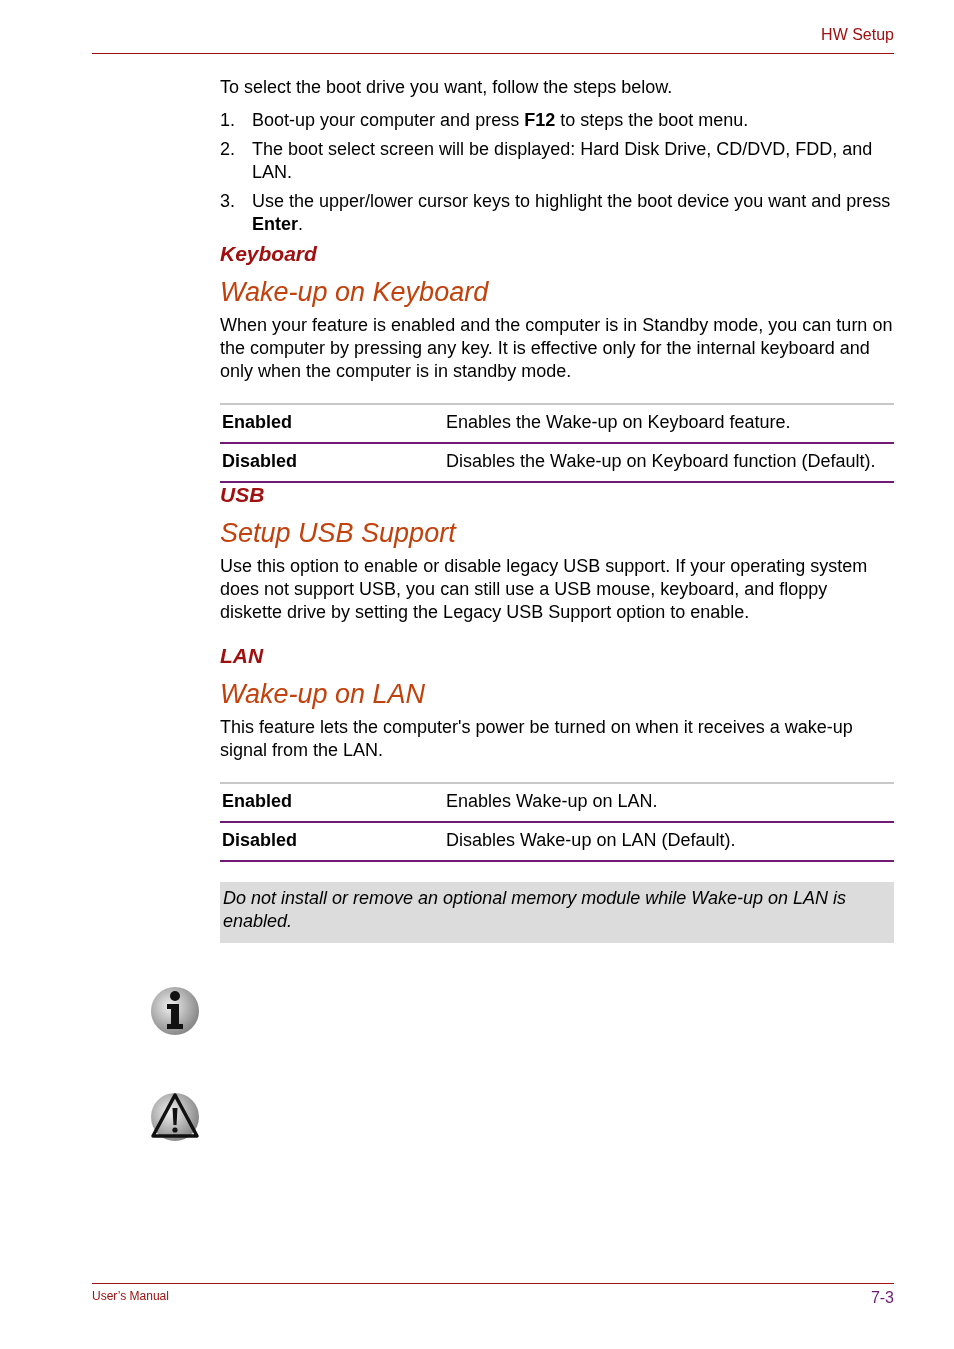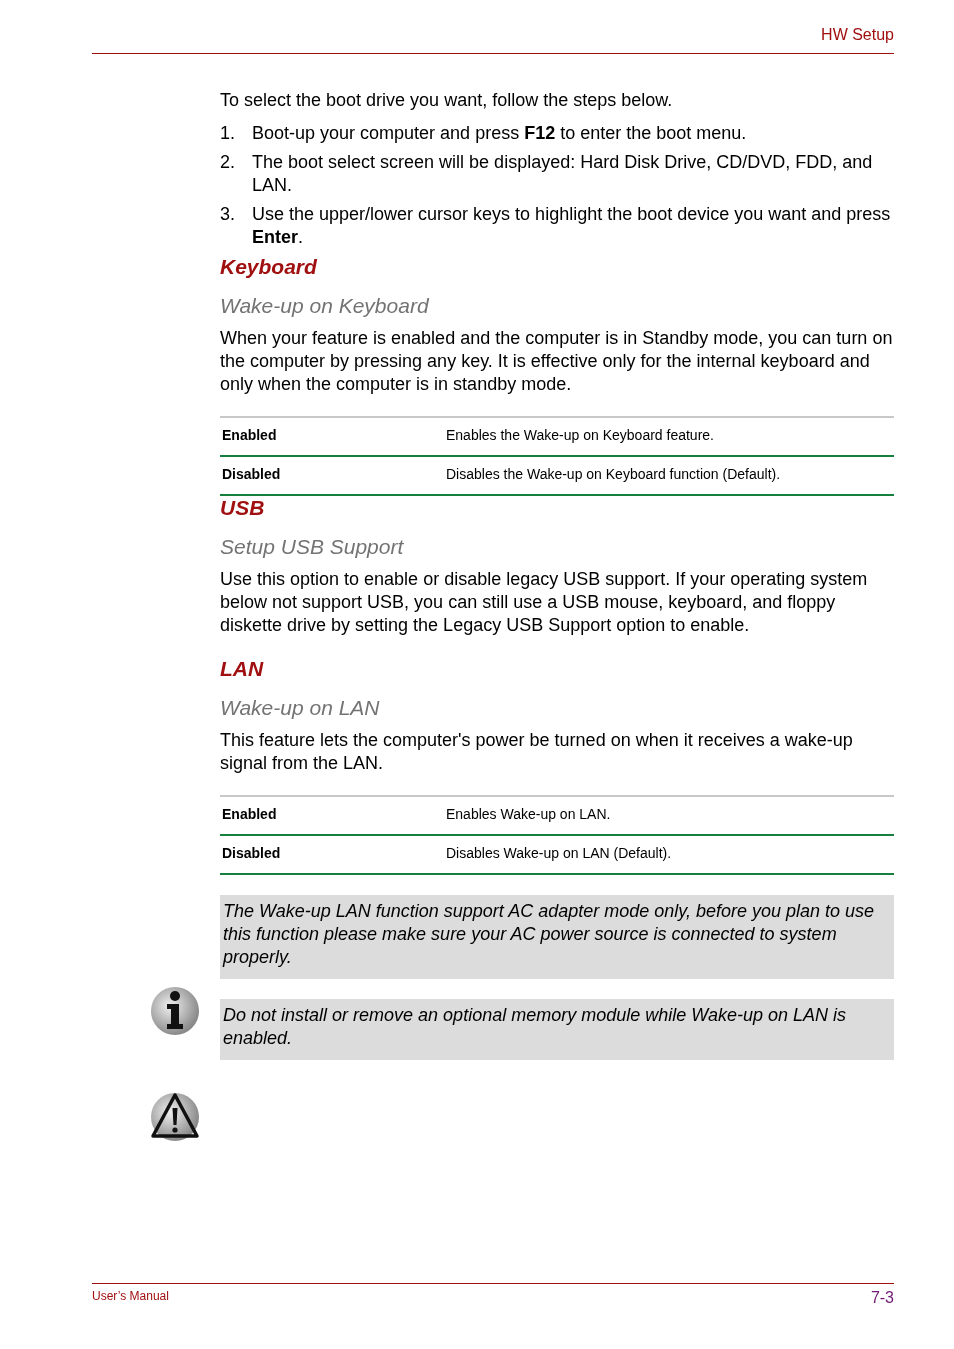--- a/index.html
+++ b/index.html
@@ -2,47 +2,47 @@
 <html><head>
   <meta charset="utf-8">
   <style>
     html, body { margin: 0; padding: 0; background: #ffffff; }
     body { width: 954px; height: 1349px; position: relative; font-family: "Liberation Sans", sans-serif; color: #000; overflow: hidden; }
     .header-text { position: absolute; top: 26px; right: 60px; font-size: 16px; color: #a01010; }
     .header-rule { position: absolute; top: 53px; left: 92px; width: 802px; height: 1px; background: #a01010; }
     .footer-rule { position: absolute; top: 1283px; left: 92px; width: 802px; height: 1px; background: #a01010; }
     .footer-left { position: absolute; top: 1289px; left: 92px; font-size: 12px; color: #a01010; }
     .footer-right { position: absolute; top: 1289px; right: 60px; font-size: 16px; color: #701a75; }
-    .content { position: absolute; left: 220px; top: 89px; width: 674px; font-size: 18px; line-height: 23px; }
+    .content { position: absolute; left: 220px; top: 76px; width: 674px; font-size: 18px; line-height: 23px; }
     p { margin: 0; }
     .intro { margin-bottom: 10px; }
     ol { margin: 0; padding: 0; list-style: none; }
     ol li { display: flex; margin-bottom: 6px; }
     ol li .num { width: 32px; flex: none; }
     .h2 { color: #a01010; font-weight: bold; font-style: italic; font-size: 21px; margin-bottom: 16px; }
-    .h3 { color: #737373; font-style: italic; font-size: 21px; margin-bottom: 10px; }
+    .h3 { color: #c2410c; font-style: italic; font-size: 27px; margin-bottom: 10px; }
     table { width: 674px; border-collapse: collapse; margin-top: 20px; }
-    td { border-top: 2px solid #c8c8c8; border-bottom: 2px solid #15803d; vertical-align: top; padding: 6px 0 8px 2px; font-size: 14px; line-height: 23px; }
+    td { border-top: 2px solid #c8c8c8; border-bottom: 2px solid #701a75; vertical-align: top; padding: 6px 0 8px 2px; font-size: 18px; line-height: 23px; }
     td.k { width: 222px; font-weight: bold; }
     .note-row { display: flex; margin-top: 20px; }
     .note-icon { position: absolute; left: 150px; width: 50px; height: 50px; }
     .note-box { background: #dcdcdc; width: 668px; padding: 5px 3px 10px 3px; font-style: italic; font-size: 18px; line-height: 23px; }
   </style>
 </head>
 <body>
 
 <div class="header-text">HW Setup</div>
 <div class="header-rule"></div>
 
 <div class="content">
   <p class="intro">To select the boot drive you want, follow the steps below.</p>
   <ol>
     <li>
         <span class="num">1.</span>
-        <span><span>Boot-up your computer and press </span><b>F12</b><span> to enter the boot menu.</span></span>
+        <span><span>Boot-up your computer and press </span><b>F12</b><span> to steps the boot menu.</span></span>
       </li>
     <li>
         <span class="num">2.</span>
         <span><span>The boot select screen will be displayed: Hard Disk Drive, CD/DVD, FDD, and LAN.</span></span>
       </li>
     <li>
         <span class="num">3.</span>
         <span><span>Use the upper/lower cursor keys to highlight the boot device you want and press </span><b>Enter</b><span>.</span></span>
       </li>
   </ol>
@@ -58,41 +58,38 @@
         </tr>
     <tr>
           <td class="k">Disabled</td>
           <td>Disables the Wake-up on Keyboard function (Default).</td>
         </tr>
   </tbody>
     </table>
 
   <div class="h2">USB</div>
   <div class="h3">Setup USB Support</div>
-  <p>Use this option to enable or disable legacy USB support. If your operating system below not support USB, you can still use a USB mouse, keyboard, and floppy diskette drive by setting the Legacy USB Support option to enable.</p>
+  <p>Use this option to enable or disable legacy USB support. If your operating system does not support USB, you can still use a USB mouse, keyboard, and floppy diskette drive by setting the Legacy USB Support option to enable.</p>
 
   <div class="h2" style="margin-top:20px">LAN</div>
   <div class="h3">Wake-up on LAN</div>
   <p>This feature lets the computer's power be turned on when it receives a wake-up signal from the LAN.</p>
   <table>
     <tbody>
         <tr>
           <td class="k">Enabled</td>
           <td>Enables Wake-up on LAN.</td>
         </tr>
     <tr>
           <td class="k">Disabled</td>
           <td>Disables Wake-up on LAN (Default).</td>
         </tr>
   </tbody>
     </table>
 
-  <div class="note-row">
-    <div class="note-box">The Wake-up LAN function support AC adapter mode only, before you plan to use this function please make sure your AC power source is connected to system properly.</div>
-  </div>
   <div class="note-row">
     <div class="note-box">Do not install or remove an optional memory module while Wake-up on LAN is enabled.</div>
   </div>
 </div>
 
 <div class="note-icon" style="top:986px">
   <svg width="50" height="50" viewBox="0 0 50 50">
     <defs>
         <radialGradient id="g1" cx="40%" cy="40%" r="60%">
           <stop offset="0" stop-color="#f0f0f0"></stop>

